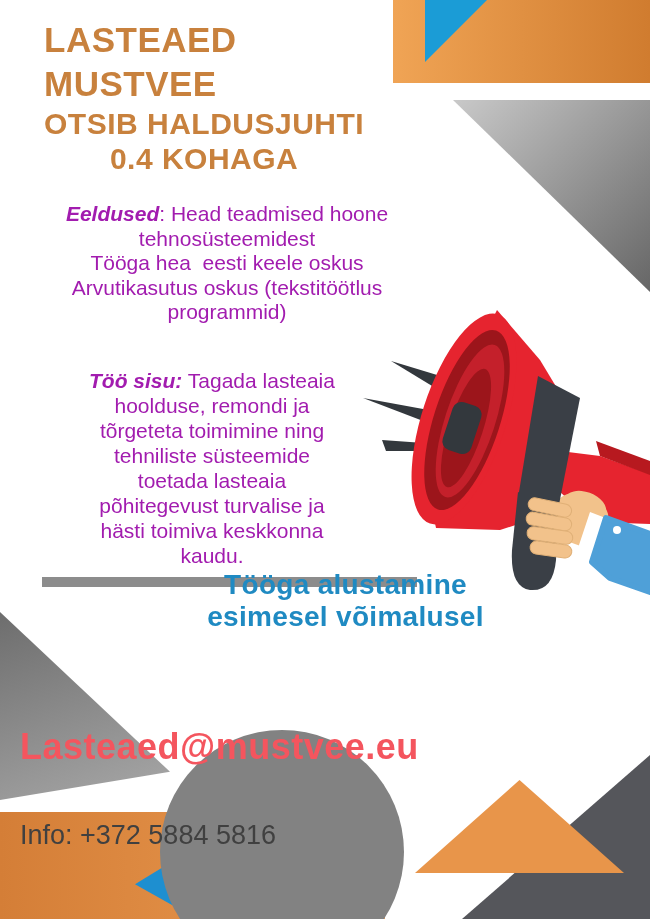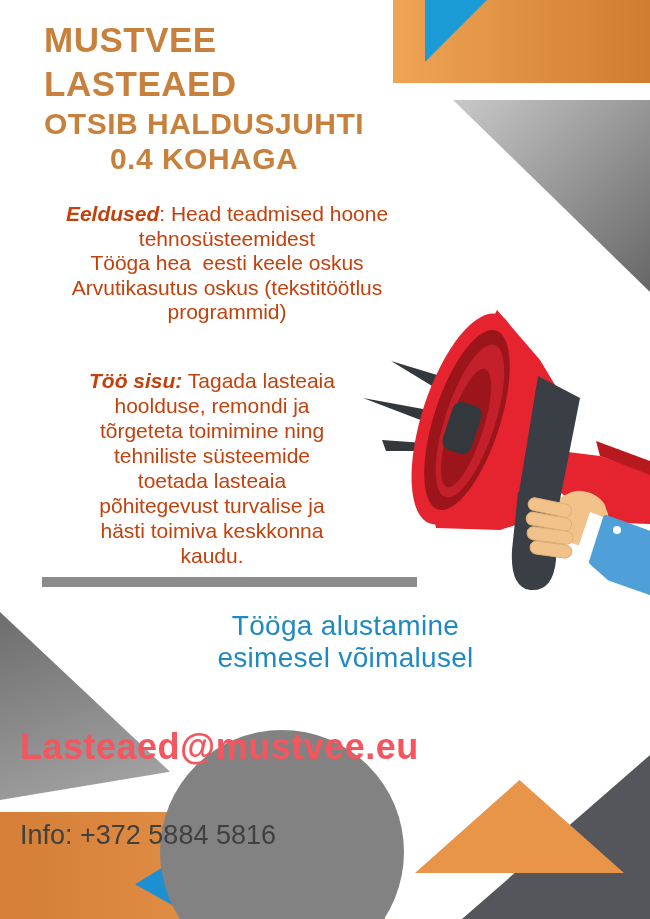--- a/index.html
+++ b/index.html
@@ -28,27 +28,27 @@
     background:#828282;}
   .tri-dark-br{left:462px;top:755px;width:188px;height:164px;background:#55565b;
     clip-path:polygon(100% 0,100% 100%,0 100%);}
   .tri-orange-br{left:415px;top:780px;width:209px;height:93px;background:#e8954a;
     clip-path:polygon(50% 0,100% 100%,0 100%);}
   .megaphone{left:350px;top:290px;width:300px;height:330px;}
   
   .title{left:44px;top:18px;color:#c8813d;font-weight:700;letter-spacing:.5px;}
   .title .big{font-size:35px;line-height:44px;}
   .title .small{font-size:30px;line-height:35px;text-align:center;}
-  .block{color:#c2410c;text-align:center;}
+  .block{color:#a21caf;text-align:center;}
   .block .ln{white-space:pre-wrap;}
   .req{left:12px;top:202px;width:430px;font-size:21px;line-height:24.5px;}
   .job{left:16px;top:368px;width:392px;font-size:21px;line-height:25px;}
   .bi{font-weight:700;font-style:italic;}
-  .start{left:178px;top:610px;width:335px;text-align:center;color:#1f8ac2;
-    font-size:28px;font-weight:400;line-height:32px;letter-spacing:.3px;}
+  .start{left:178px;top:569px;width:335px;text-align:center;color:#1f8ac2;
+    font-size:28px;font-weight:700;line-height:32px;letter-spacing:.3px;}
   .cv{left:20px;top:727px;color:#f4555e;font-size:36px;font-weight:700;
     line-height:40px;letter-spacing:.5px;}
   .info{left:20px;top:820px;color:#404040;font-size:27px;font-weight:400;}
 </style>
 </head>
 <body>
 
 <div class="poster">
 
   <div class="abs rect-or-tr"></div>
@@ -102,22 +102,22 @@
     </g>
 
     <polygon points="590,512 616,522 602,562 578,548" fill="#ffffff"></polygon>
     <g>
       <polygon points="606,518 650,534 650,592 610,578 592,562" fill="#4fa0d8" stroke="#4fa0d8" stroke-width="6" stroke-linejoin="round"></polygon>
       <circle cx="617" cy="530" r="4" fill="#ffffff"></circle>
     </g>
   </svg>
 
   <div class="abs title">
+    <div class="big">LASTEAED</div>
     <div class="big">MUSTVEE</div>
-    <div class="big">LASTEAED</div>
     <div class="small">OTSIB HALDUSJUHTI</div>
     <div class="small">0.4 KOHAGA</div>
   </div>
 
   <div class="abs block req">
     <div class="ln"><span class="bi">Eeldused</span><span>: Head teadmised hoone</span></div>
     <div class="ln">tehnosüsteemidest</div>
     <div class="ln">Tööga hea  eesti keele oskus</div>
     <div class="ln">Arvutikasutus oskus (tekstitöötlus</div>
     <div class="ln">programmid)</div>

